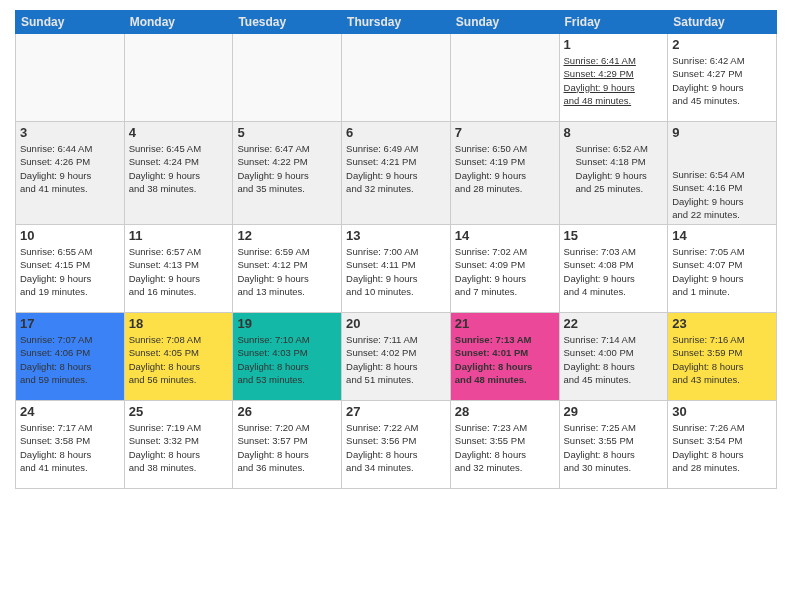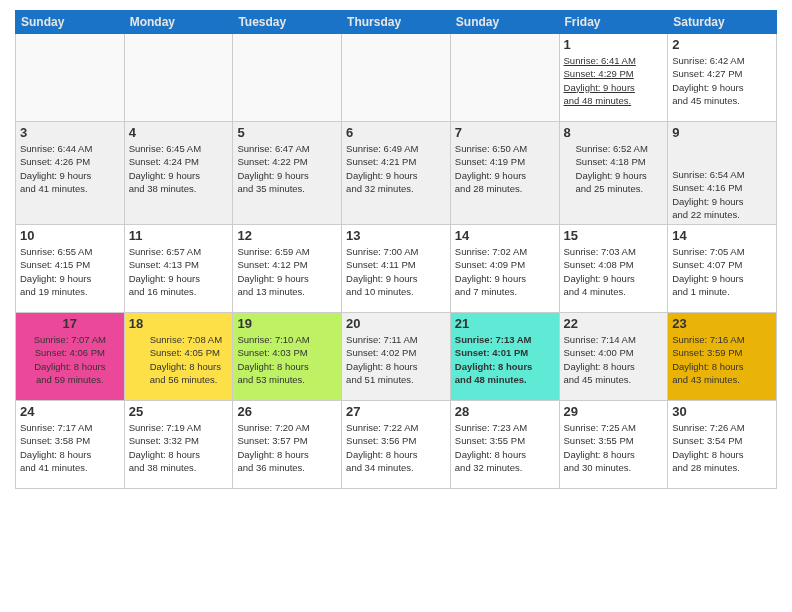--- a/index.html
+++ b/index.html
@@ -230,63 +230,63 @@
           </td>
           <td>
             <span class="day-number">14</span>
             <div class="day-info" style="white-space: pre-line;">Sunrise: 7:05 AM
 Sunset: 4:07 PM
 Daylight: 9 hours
 and 1 minute.</div>
           </td>
         </tr>
         <tr>
-          <td style="background: #ec4899; text-align: center;">
+          <td style="background: #3b82f6;">
             <span class="day-number">17</span>
             <div class="day-info" style="white-space: pre-line;">Sunrise: 7:07 AM
 Sunset: 4:06 PM
 Daylight: 8 hours
 and 59 minutes.</div>
           </td>
           <td style="background: #fde047;">
             <span class="day-number">18</span>
-            <div class="day-info" style="white-space: pre-line; margin-left: 21px;">Sunrise: 7:08 AM
+            <div class="day-info" style="white-space: pre-line;">Sunrise: 7:08 AM
 Sunset: 4:05 PM
 Daylight: 8 hours
 and 56 minutes.</div>
           </td>
-          <td style="background: #bef264;">
+          <td style="background: #14b8a6;">
             <span class="day-number">19</span>
             <div class="day-info" style="white-space: pre-line;">Sunrise: 7:10 AM
 Sunset: 4:03 PM
 Daylight: 8 hours
 and 53 minutes.</div>
           </td>
           <td style="background: rgb(240, 240, 240);">
             <span class="day-number">20</span>
             <div class="day-info" style="white-space: pre-line;">Sunrise: 7:11 AM
 Sunset: 4:02 PM
 Daylight: 8 hours
 and 51 minutes.</div>
           </td>
-          <td style="background: #5eead4;">
+          <td style="background: #ec4899;">
             <span class="day-number">21</span>
             <div class="day-info" style="white-space: pre-line; font-weight: bold;">Sunrise: 7:13 AM
 Sunset: 4:01 PM
 Daylight: 8 hours
 and 48 minutes.</div>
           </td>
           <td style="background: rgb(240, 240, 240);">
             <span class="day-number">22</span>
             <div class="day-info" style="white-space: pre-line;">Sunrise: 7:14 AM
 Sunset: 4:00 PM
 Daylight: 8 hours
 and 45 minutes.</div>
           </td>
-          <td style="background: #eab308;">
+          <td style="background: #fde047;">
             <span class="day-number">23</span>
             <div class="day-info" style="white-space: pre-line;">Sunrise: 7:16 AM
 Sunset: 3:59 PM
 Daylight: 8 hours
 and 43 minutes.</div>
           </td>
         </tr>
         <tr>
           <td>
             <span class="day-number">24</span>

